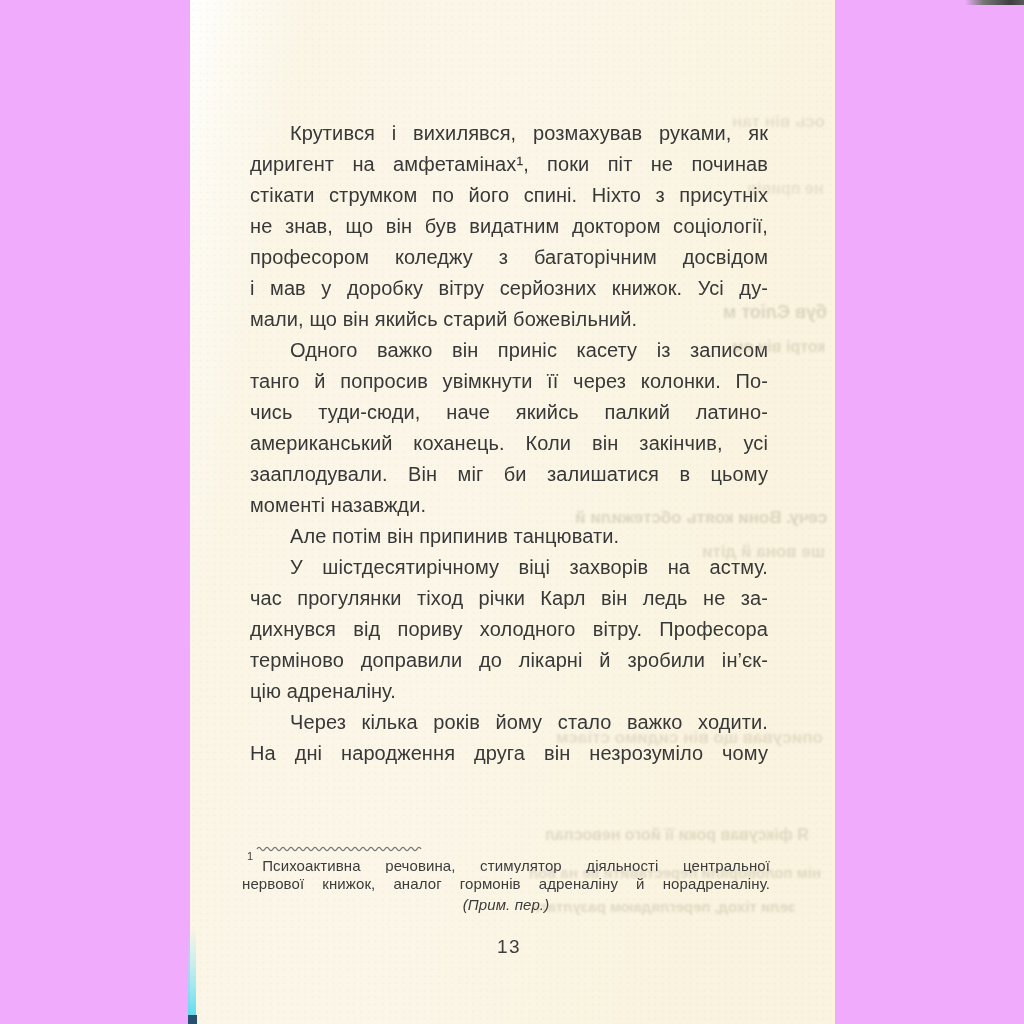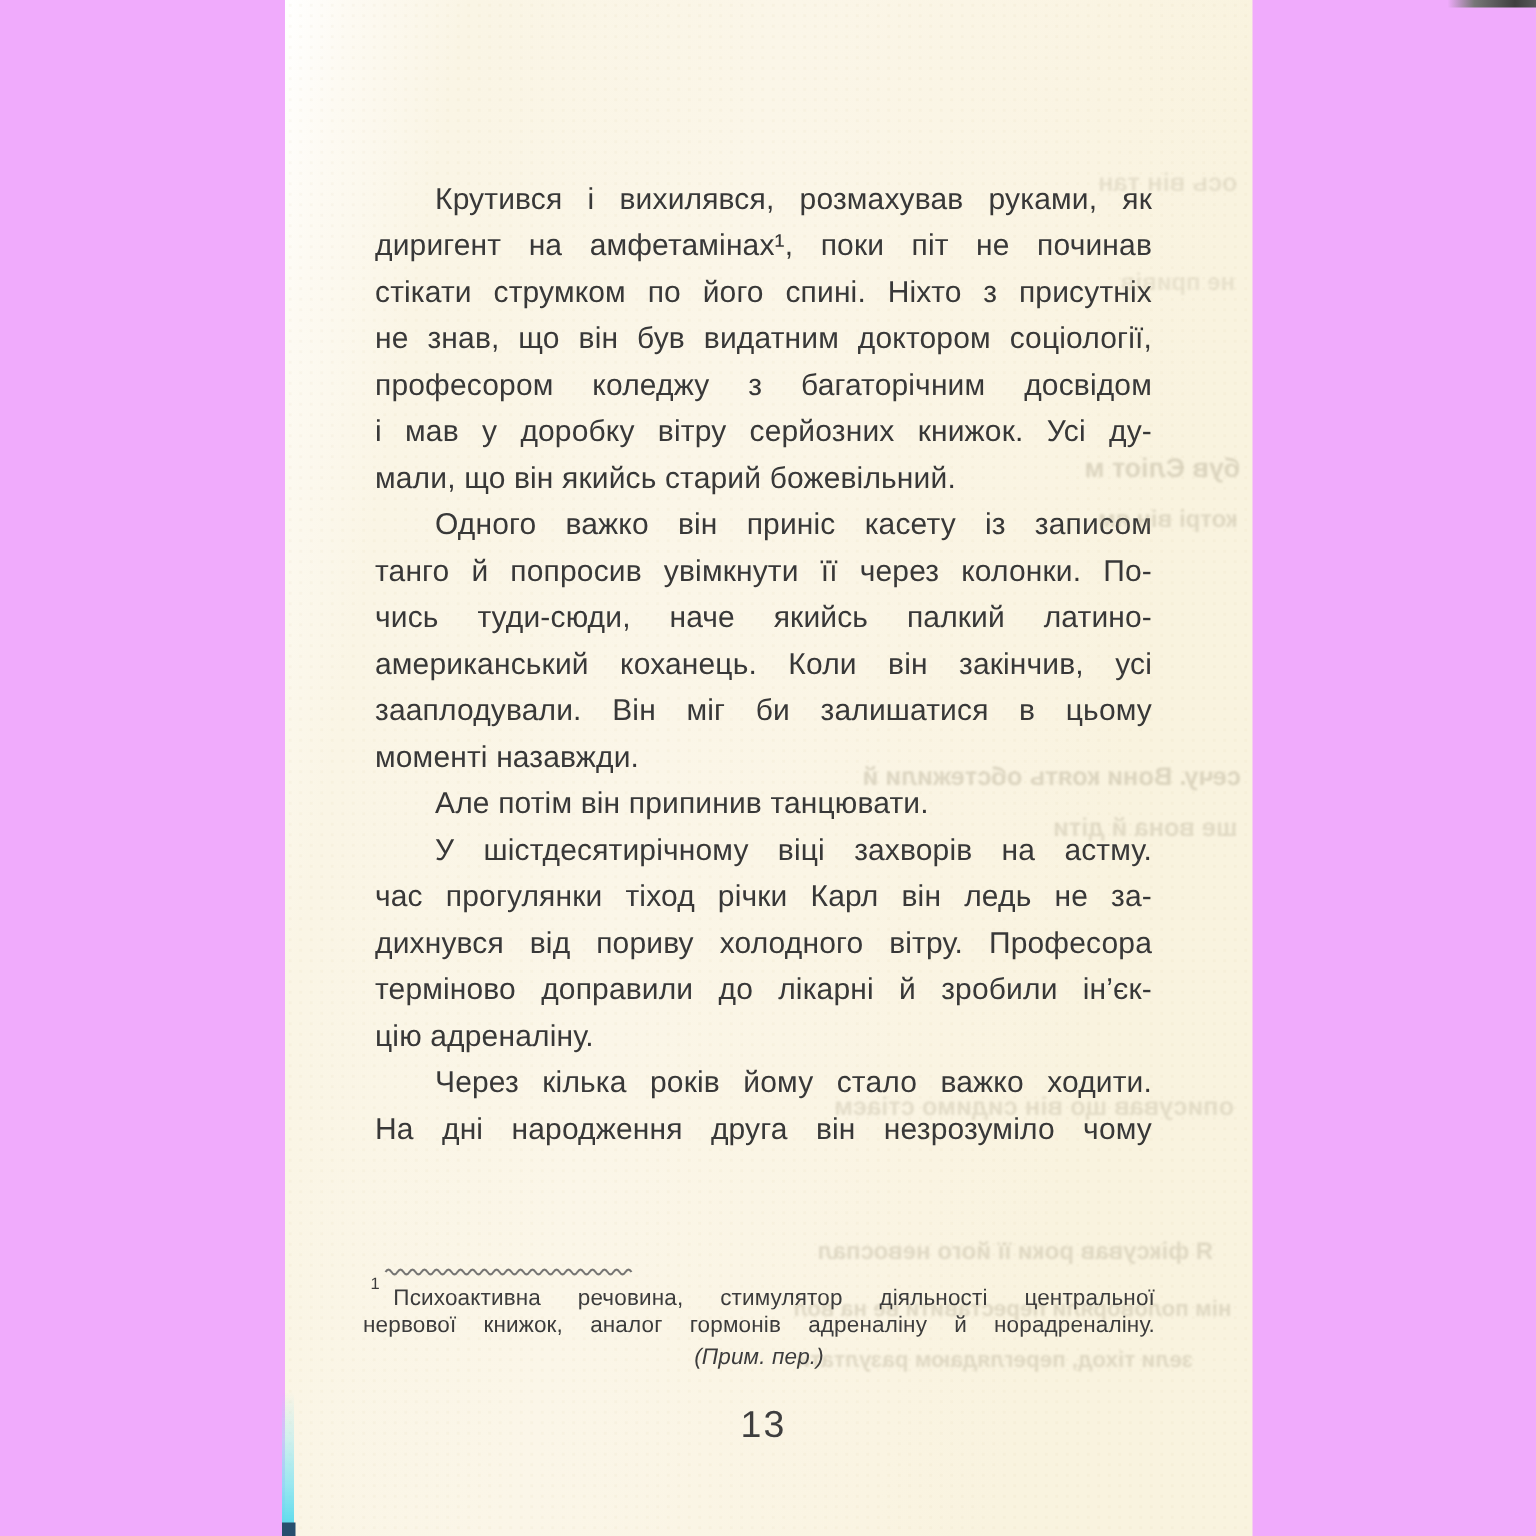--- a/index.html
+++ b/index.html
@@ -36,21 +36,21 @@
     color:#3c3c3c; font-size:15px; line-height:21.5px; letter-spacing:0.1px;
   }
   .fn-line { text-align:justify; text-align-last:justify; height:21.5px; overflow:hidden; }
   .fn-first { text-indent:0; }
   .fn-marker { font-size:11px; position:relative; top:-5px; margin-right:9px; margin-left:5px; }
   .fn-attr { font-style:italic; text-align:center; }
 
   
   .page-number {
     position:absolute; left:60px; top:936px; width:518px;
-    text-align:center; font-size:25px; letter-spacing:1.5px; color:#3e3e3e;
+    text-align:center; font-size:19px; letter-spacing:1.5px; color:#3e3e3e;
   }
 
   
   .bleed-frag {
     position:absolute; transform:scaleX(-1); color:#a39a80;
     filter:blur(0.8px); white-space:nowrap; font-weight:bold;
   }
 
   
   .corner-artifact {

